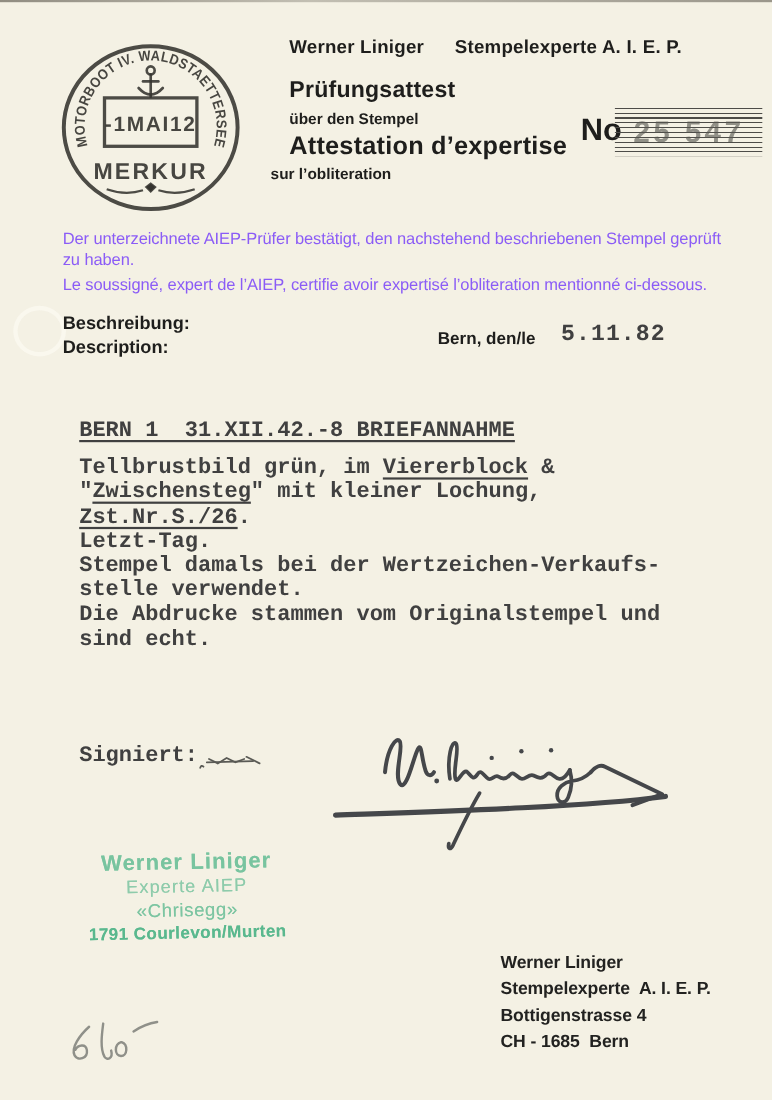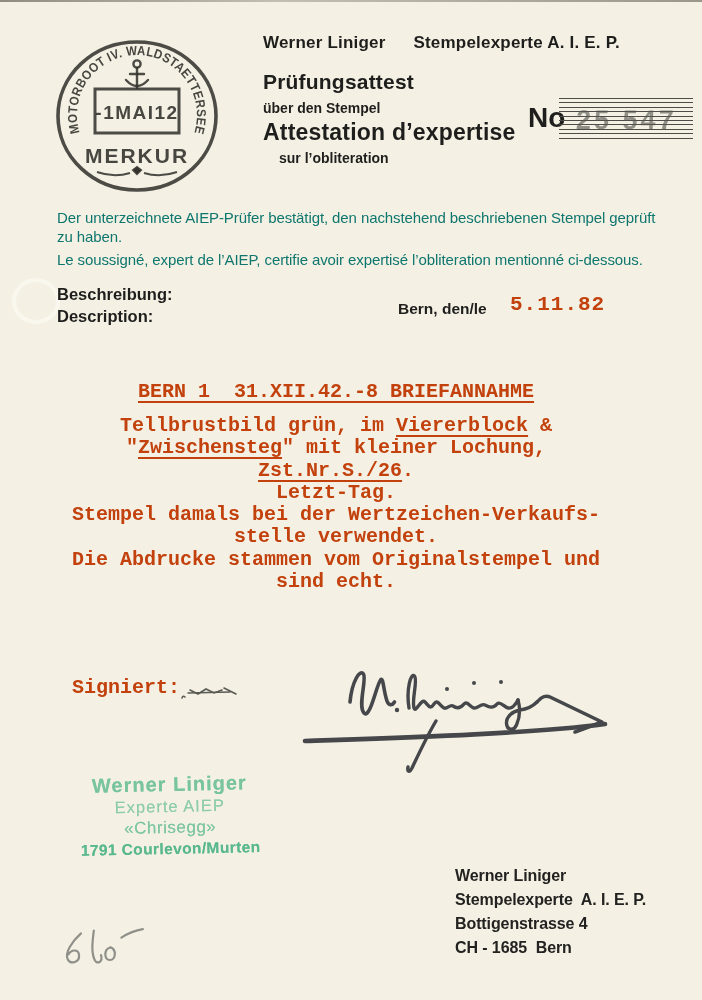--- a/index.html
+++ b/index.html
@@ -22,41 +22,41 @@
   
   .smudge-ring { left:12px; top:278px; width:48px; height:46px; border-radius:50%;
     border:4px solid rgba(250,248,238,.95); }
 
   
   .expert-line { left:263px; top:33px; font-size:17px; font-weight:bold; letter-spacing:.2px;text-align:right; }
   .expert-line .gap { display:inline-block; width:28px; }
   .attest-de   { left:263px; top:70px;  font-size:21px; font-weight:bold; letter-spacing:.2px; }
   .attest-de-sub { left:263px; top:100px; font-size:14px; font-weight:bold; }
   .attest-fr   { left:263px; top:119px; font-size:23px; font-weight:bold; letter-spacing:.2px; }
-  .attest-fr-sub { left:279px; top:150px; font-size:14px; font-weight:bold; }
+  .attest-fr-sub { left:246px; top:150px; font-size:14px; font-weight:bold; }
 
   .no-label { left:528px; top:102px; font-size:28px; font-weight:bold; }
   .no-field { left:559px; top:98px; width:134px; height:44px;
     background:repeating-linear-gradient(to bottom,#4d4c48 0,#4d4c48 1px,transparent 1px,transparent 4.4px);
     display:flex; align-items:center; justify-content:center; }
   .no-value { font-size:27px; font-weight:bold; color:#56554f; opacity:.62;
     letter-spacing:3px; transform:skewX(-2deg); }
 
   
-  .statement { left:57px; top:208px; font-size:15px; color:#0f766e; letter-spacing:-.1px; }
+  .statement { left:57px; top:208px; font-size:15px; color:#8b5cf6; letter-spacing:-.1px; }
   .statement .line { line-height:19px; white-space:nowrap; }
   .statement .fr { margin-top:4px; }
 
   .descr-labels { left:57px; top:283px; font-size:16.5px; font-weight:bold; line-height:22px; }
   .place-label { left:398px; top:300px; font-size:15.5px; font-weight:600; }
   .date-value  { left:510px; top:293px; font-family:"Liberation Mono","DejaVu Sans Mono",monospace;
     font-size:21px; font-weight:bold; color:#2a2a28; letter-spacing:1px; }
 
   
-  .typewriter { font-family:"Liberation Mono","DejaVu Sans Mono",monospace; color:#c2410c;text-align:center; }
+  .typewriter { font-family:"Liberation Mono","DejaVu Sans Mono",monospace; color:#404040; }
   .tw-body { left:72px; top:381px; font-size:20px; font-weight:bold; }
   .tw-title { line-height:22px; margin-bottom:12px;
     text-decoration:underline; text-decoration-thickness:2px; text-underline-offset:4px; }
   .tw-line { line-height:22.3px; white-space:pre; }
   .tw-line .u, .u { text-decoration:underline; text-decoration-thickness:2px; text-underline-offset:4px; }
 
   .signiert { left:72px; top:676px; font-size:20px; font-weight:bold; }
   .scribble { left:178px; top:682px; }
 
   

